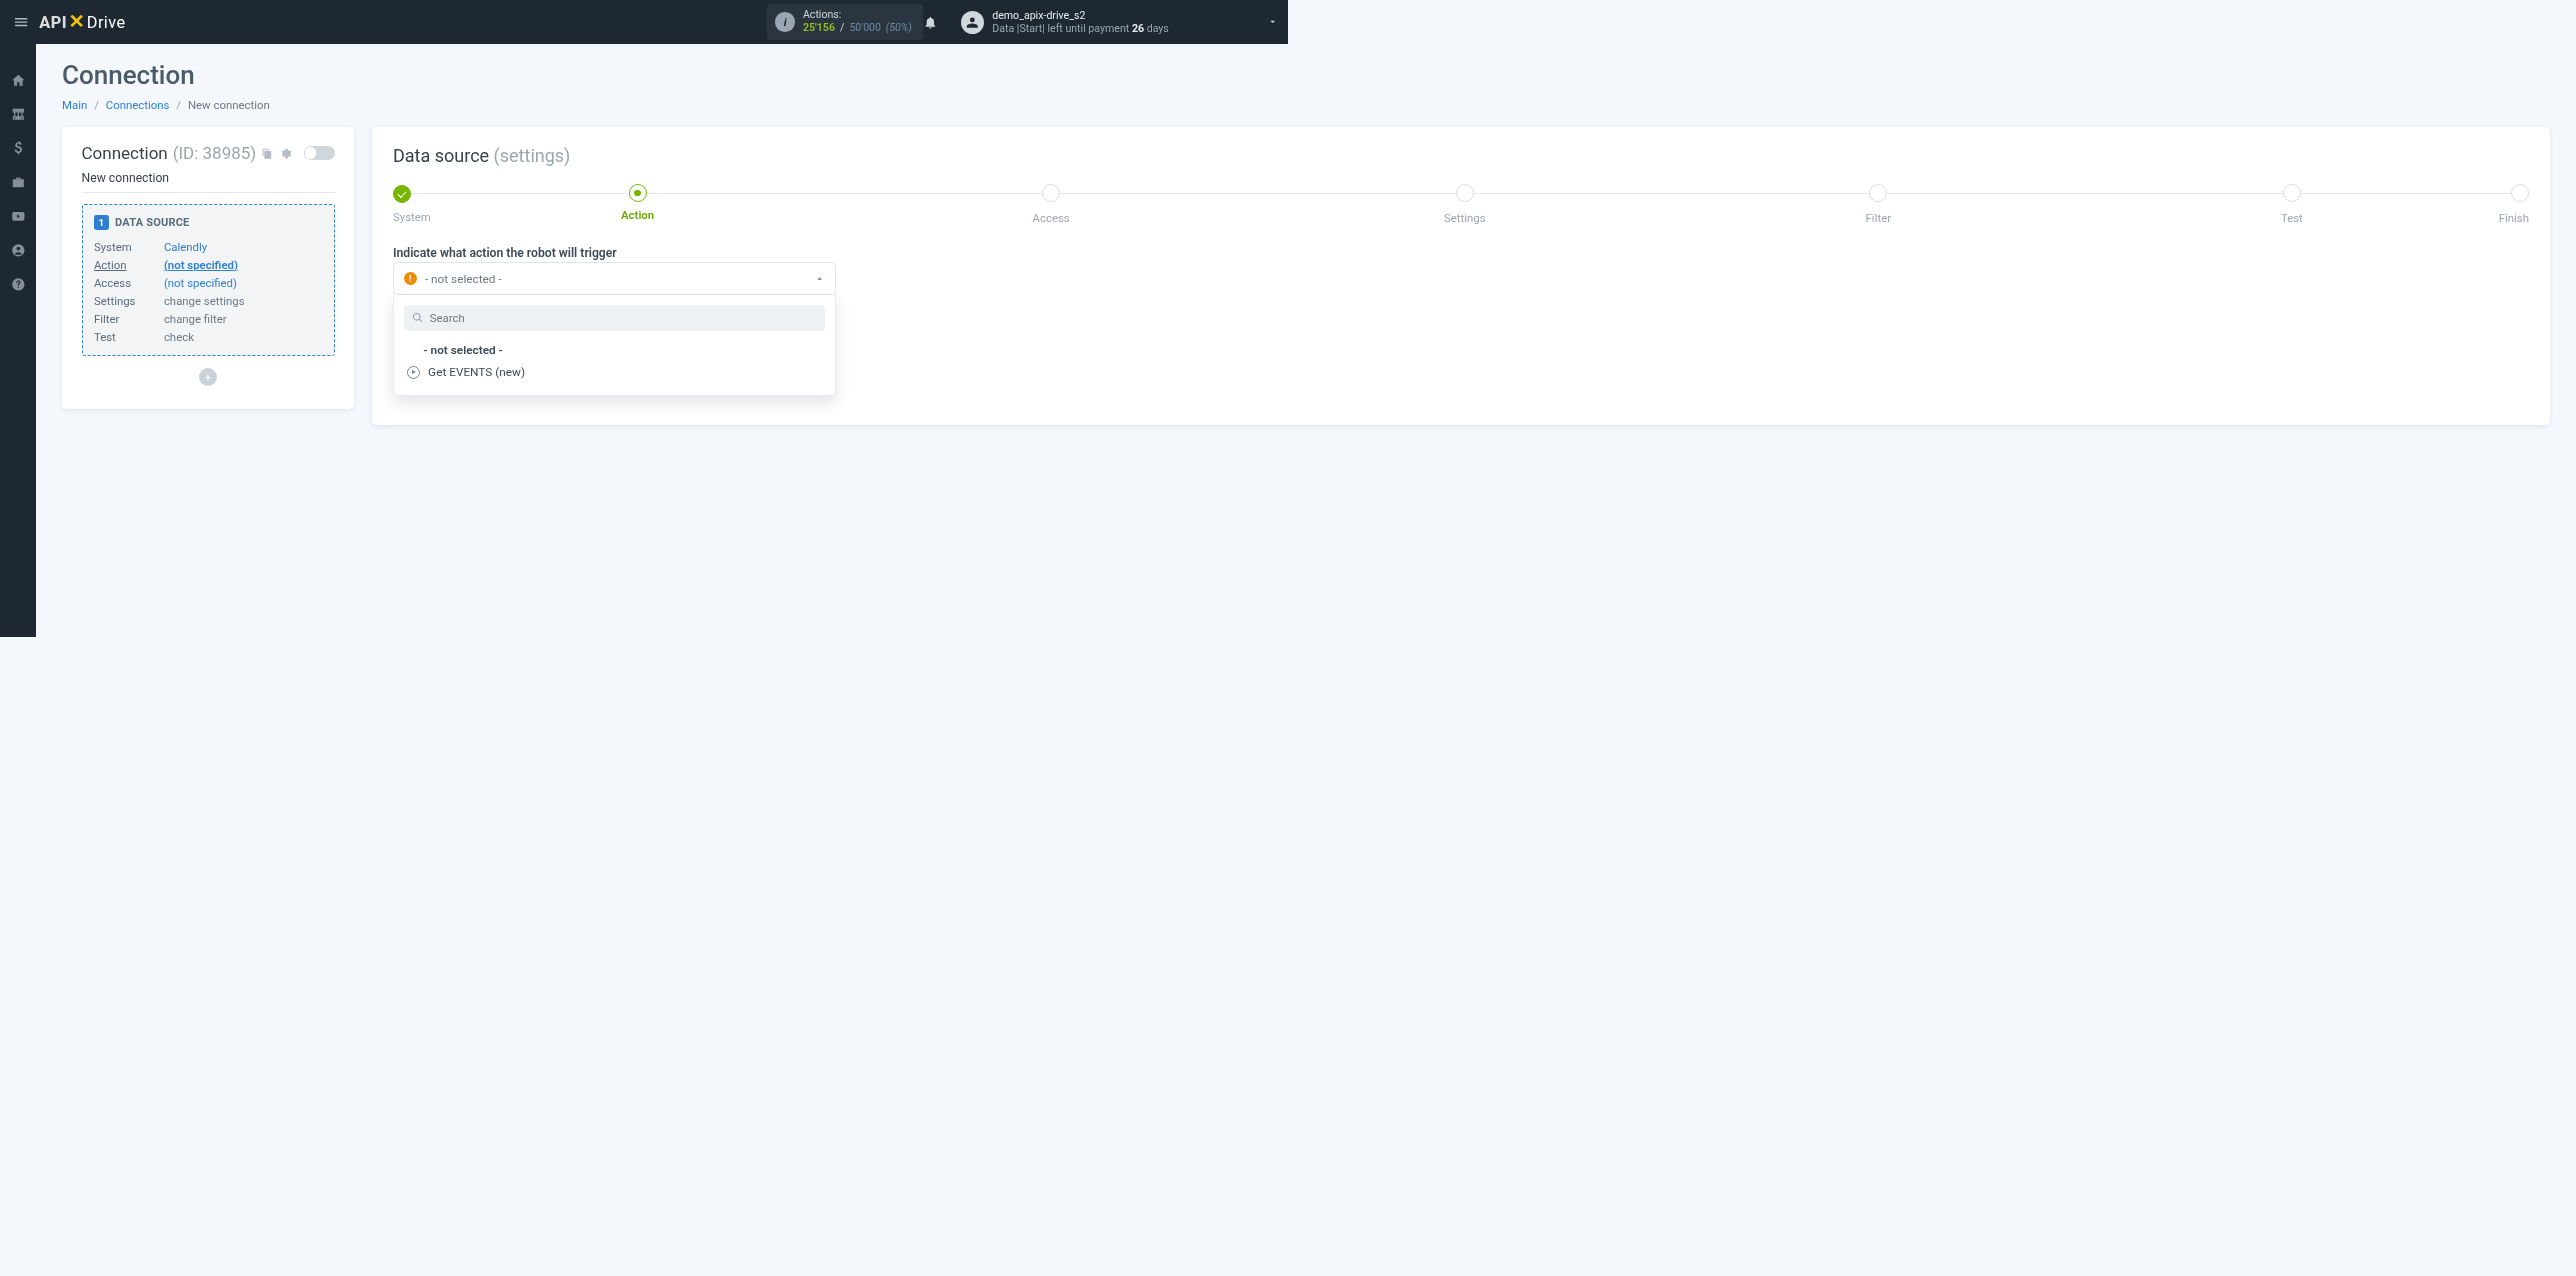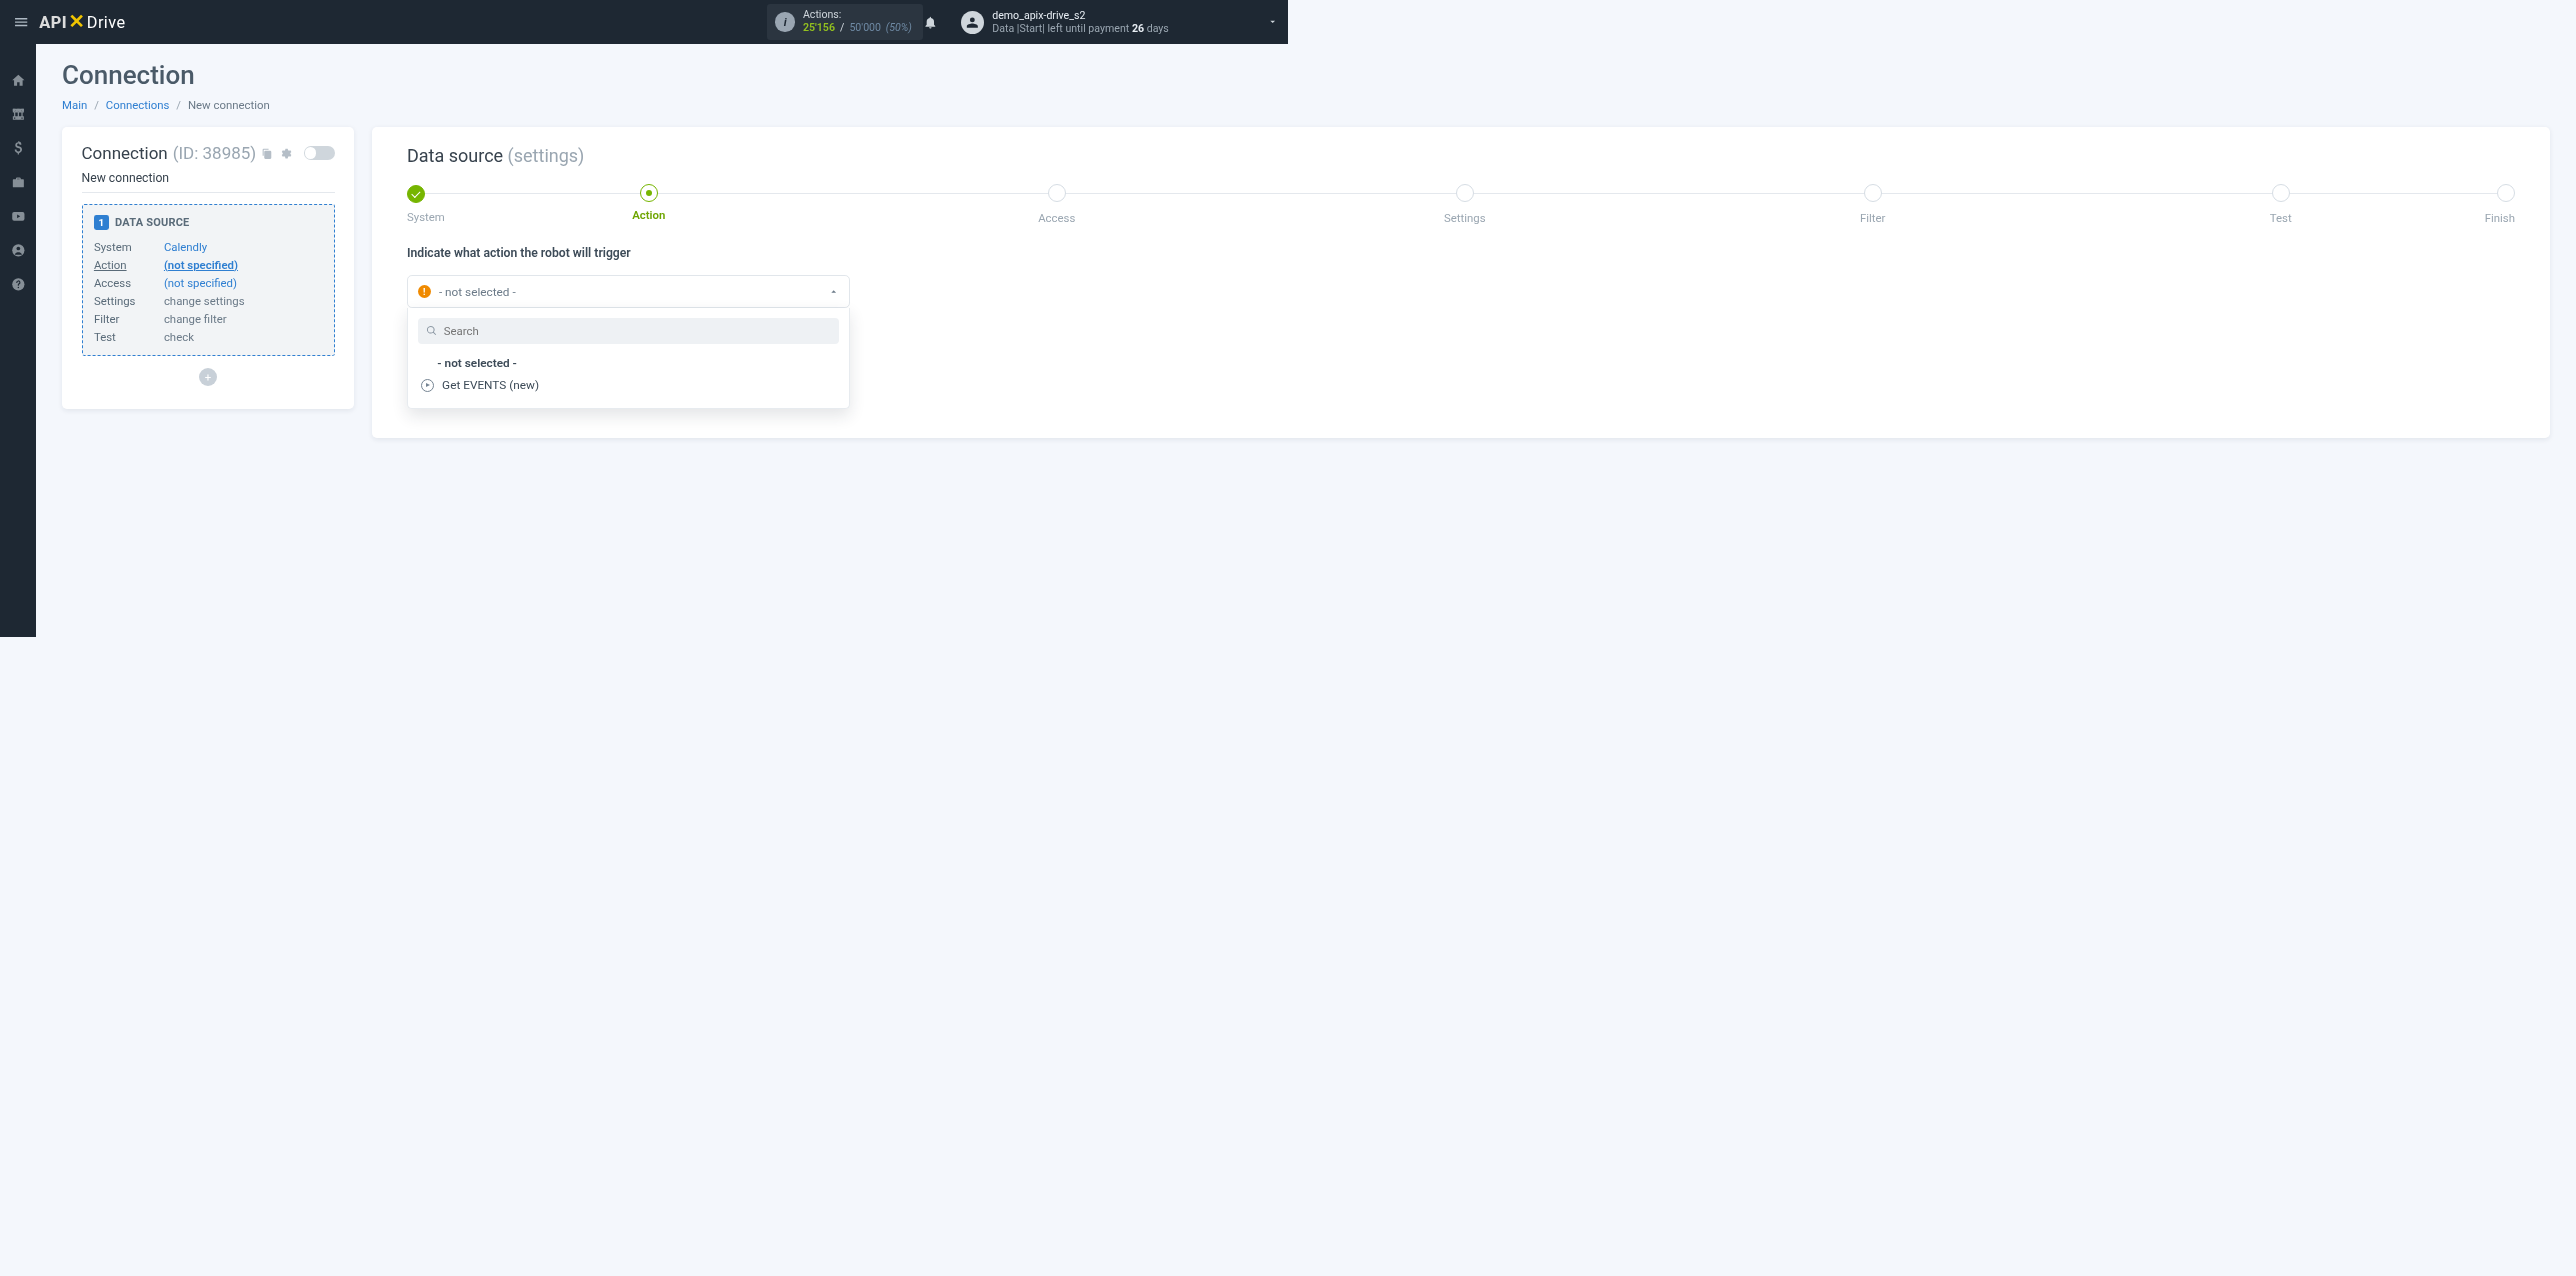--- a/index.html
+++ b/index.html
@@ -54,37 +54,37 @@
 .badge-1{width:14.7px;height:14.7px;border-radius:2.4px;background:#2f7fd1;color:#fff;font-size:9.8px;font-weight:700;display:flex;align-items:center;justify-content:center}
 .ds-title{color:#5a6b79;font-size:11px;font-weight:700;letter-spacing:0.2px}
 .ds-row{display:flex;font-size:11.4px;line-height:18px;color:#5a6b79}
 .ds-row .k{width:70px;color:#5a6b79}
 .ds-row .k.cur{text-decoration:underline}
 .ds-row .v-link{color:#2f7fd1;cursor:pointer}
 .ds-row .v-muted{color:#6b7a88}
 .ds-row .v-ns{color:#2f7fd1;font-weight:600;text-decoration:underline}
 .add-circle{width:18px;height:18px;border-radius:50%;background:#c8d0d8;color:#fff;display:flex;align-items:center;justify-content:center;margin:11.4px auto 0;font-size:11.4px;cursor:pointer}
 
-.right-card{flex:1;padding:18px 35px 29px;min-height:290px}
+.right-card{flex:1;padding:18px 21px 29px;min-height:290px}
 .r-title{font-size:18px;color:#37424d}
 .r-title .sub{color:#9aa6b1}
 .stepper{display:flex;align-items:flex-start;margin:18px 0 21px;position:relative}
 .step{flex:1;text-align:center;position:relative}
 .step:first-child{flex:0 0 auto;text-align:left}
 .step:last-child{flex:0 0 auto;text-align:right}
 .step .dot{width:18px;height:18px;border-radius:50%;border:1.6px solid #d6dde4;background:#fff;display:inline-flex;align-items:center;justify-content:center;position:relative;z-index:2}
 .step.done .dot{background:#76b500;border-color:#76b500}
 .step.done .dot::after{content:"";width:6.5px;height:4.1px;border-left:1.6px solid #fff;border-bottom:1.6px solid #fff;transform:rotate(-45deg);margin-top:-1.6px}
 .step.current .dot{border-color:#76b500}
 .step.current .dot::after{content:"";width:6.5px;height:6.5px;border-radius:50%;background:#76b500}
 .step .lbl{margin-top:6.5px;font-size:11.4px;color:#9aa6b1}
 .step.current .lbl{color:#6ea500;font-weight:600}
 .stepper::before{content:"";position:absolute;top:9px;left:9px;right:9px;height:1.2px;background:#e4e8ed;z-index:1}
 
-.select-label{font-size:12.2px;font-weight:600;color:#3d4b58;margin-bottom:15px}
+.select-label{font-size:12.2px;font-weight:600;color:#3d4b58;margin-bottom:2px}
 .select-wrap{width:443px;position:relative}
 .select-box{border:0.8px solid #e1e6eb;border-radius:4.9px;height:33px;display:flex;align-items:center;padding:0 9.8px;gap:8.1px;cursor:pointer}
 .warn-ic{width:13px;height:13px;border-radius:50%;background:#f08a00;color:#fff;font-size:9px;font-weight:700;display:flex;align-items:center;justify-content:center}
 .select-val{color:#6b7a88;font-size:11.8px}
 .select-chev{margin-left:auto;color:#6b7a88}
 .dropdown{background:#fff;border:0.8px solid #e7ebef;border-top:none;border-radius:0 0 4.9px 4.9px;padding:9.8px 9.8px 11.4px;box-shadow:0 6.5px 16.3px rgba(30,40,60,.12)}
 .search{background:#eef1f4;border-radius:4.1px;height:26px;display:flex;align-items:center;padding:0 8.1px;gap:6.5px;margin-bottom:8.1px}
 .search input{border:none;background:transparent;outline:none;font-size:11.4px;flex:1;color:#5a6b79}
 .opt{display:flex;align-items:center;gap:8.1px;padding:4.1px 8.1px 4.1px 19.5px;font-size:11.8px;color:#3d4b58;cursor:pointer}
 .opt.ns{font-weight:600;color:#3d4b58;padding-left:19.5px}

